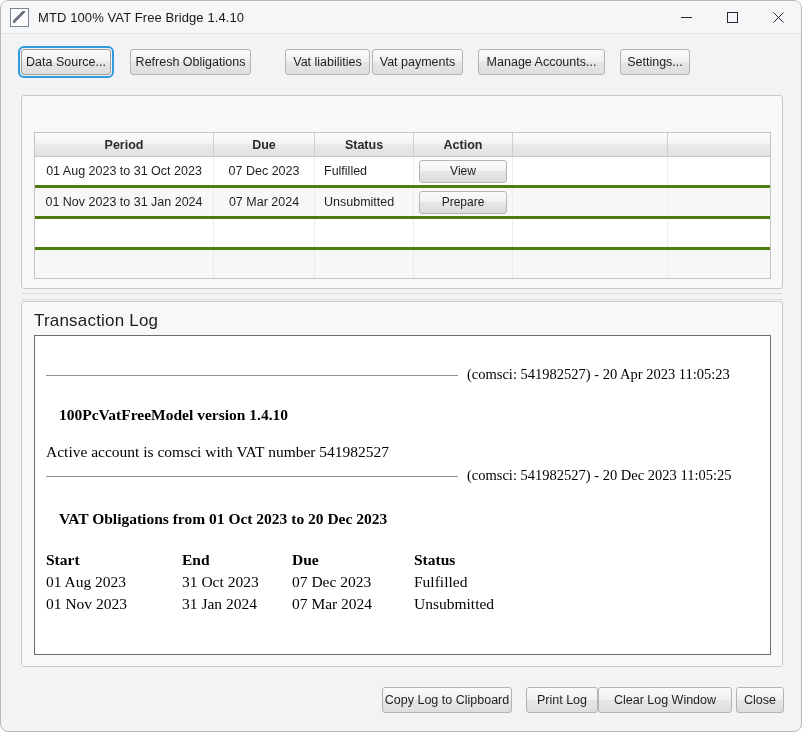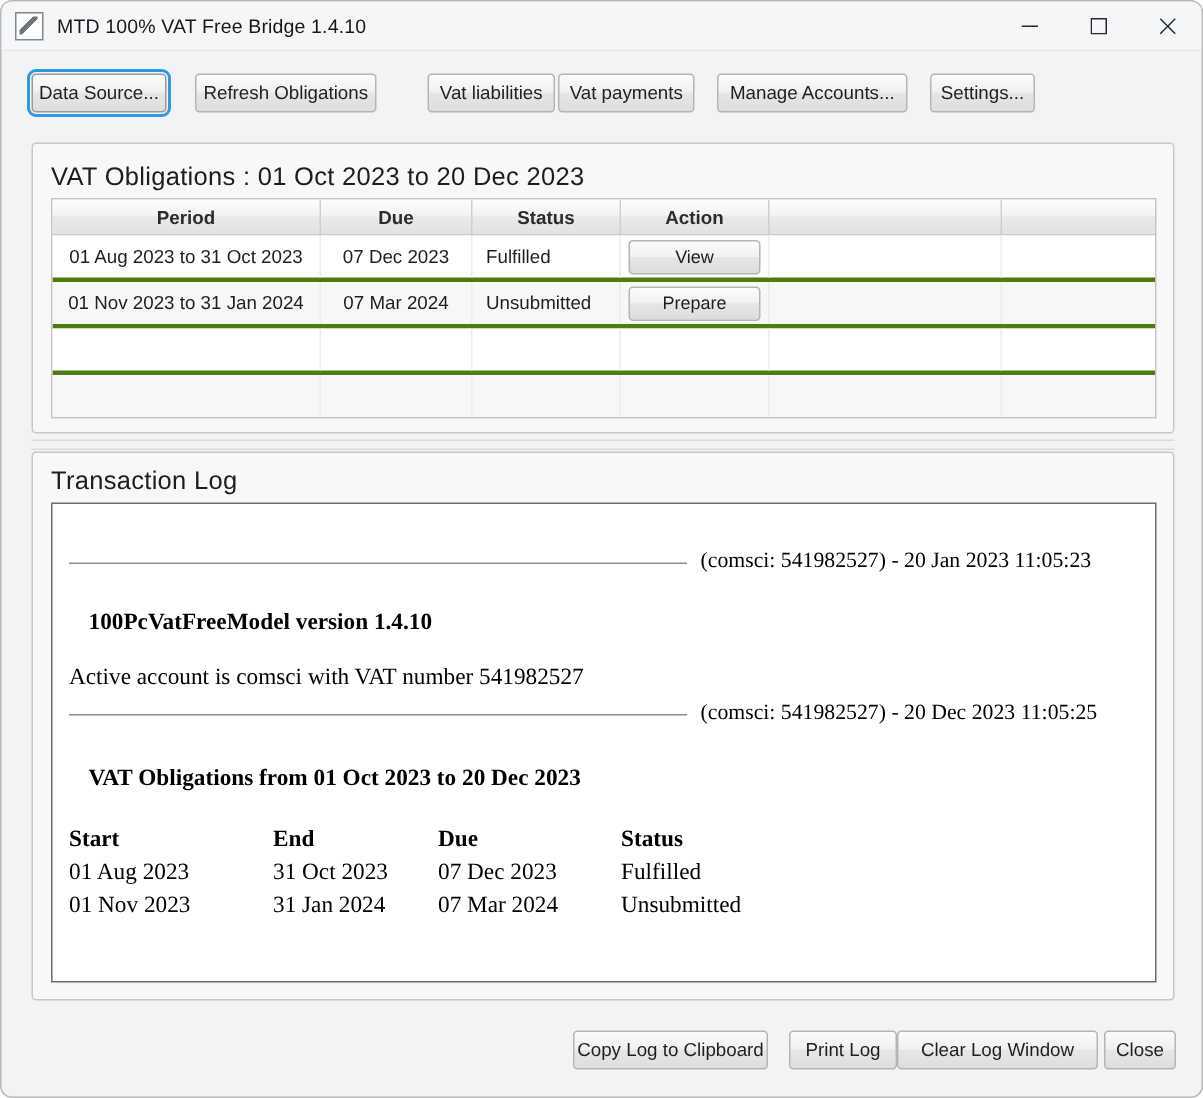--- a/index.html
+++ b/index.html
@@ -272,21 +272,20 @@
   <div class="toolbar" id="toolbar">
       <div class="tbtn focused" style="left: 20px; width: 90px;">Data Source...</div>
       <div class="tbtn" style="left: 129px; width: 121px;">Refresh Obligations</div>
       <div class="tbtn" style="left: 284px; width: 85px;">Vat liabilities</div>
       <div class="tbtn" style="left: 371px; width: 91px;">Vat payments</div>
       <div class="tbtn" style="left: 477px; width: 127px;">Manage Accounts...</div>
       <div class="tbtn" style="left: 619px; width: 70px;">Settings...</div>
     </div>
 
   <div class="panel" id="oblPanel"></div>
-  <div class="panel-title" id="oblTitle">VAT Obligations : 01 Oct 2023 to 20 Dec 2023</div>
 
   <div class="grid" id="oblGrid">
     <div class="grid-head" id="oblHead">
         <div class="gh" style="width: 179px;">Period</div>
         <div class="gh" style="width: 101px;">Due</div>
         <div class="gh" style="width: 99px;">Status</div>
         <div class="gh" style="width: 99px;">Action</div>
         <div class="gh" style="width: 155px;"></div>
         <div class="gh" style="width: 102px;"></div>
       </div>
@@ -331,21 +330,21 @@
   </div>
 
   <div class="splitter"></div>
 
   <div class="panel" id="logPanel"></div>
   <div class="panel-title" id="logTitle">Transaction Log</div>
 
   <div class="logbox">
     <div class="log-inner">
       <div class="log-rule" style="left:11px; top:39px; width:412px;"></div>
-      <div class="log-ts" style="left:432px; top:30px;">(comsci: 541982527) - 20 Jan 2023 11:05:23</div>
+      <div class="log-ts" style="left:432px; top:30px;">(comsci: 541982527) - 20 Apr 2023 11:05:23</div>
 
       <div class="log-line bold" style="left:11px; top:70px;">100PcVatFreeModel version 1.4.10</div>
 
       <div class="log-line" style="left:11px; top:107px;">Active account is comsci with VAT number 541982527</div>
 
       <div class="log-rule" style="left:11px; top:140px; width:412px;"></div>
       <div class="log-ts" style="left:432px; top:131px;">(comsci: 541982527) - 20 Dec 2023 11:05:25</div>
 
       <div class="log-line bold" style="left:11px; top:174px;">VAT Obligations from 01 Oct 2023 to 20 Dec 2023</div>
 

